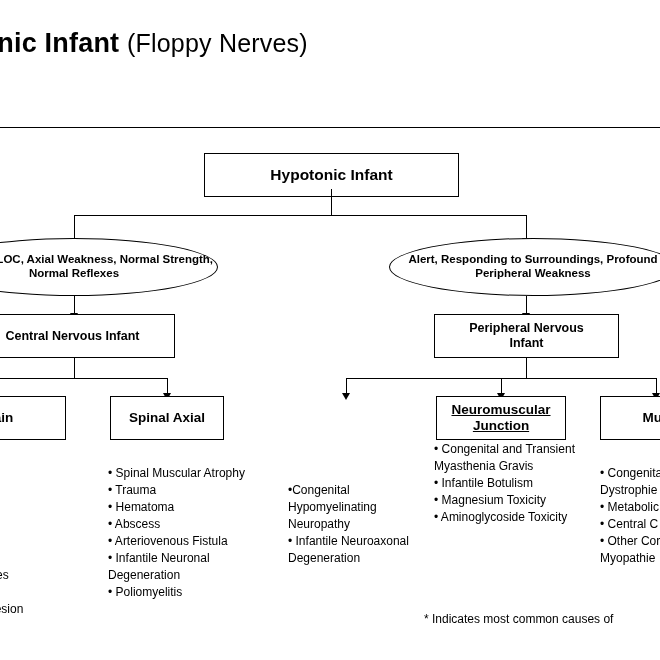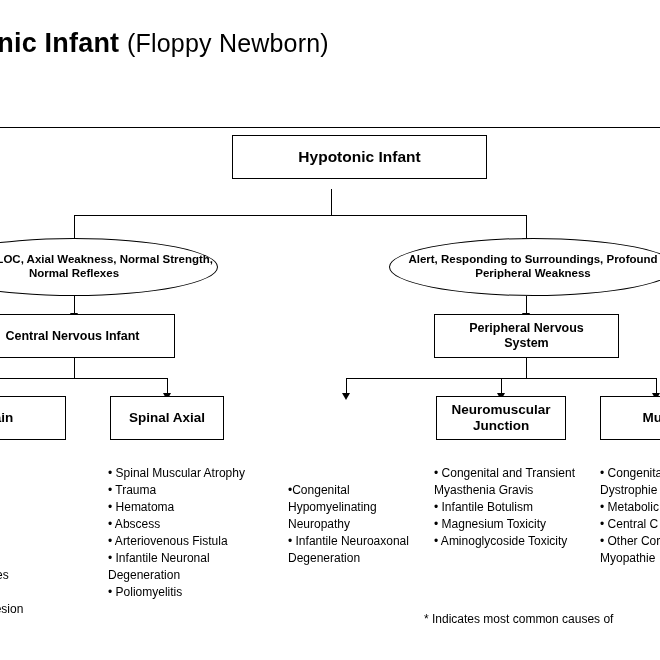--- a/index.html
+++ b/index.html
@@ -112,25 +112,25 @@
     left: 424px;
     top: 612px;
     white-space: nowrap;
   }
 </style>
 </head>
 <body>
 
 <div id="stage">
 
-  <div class="title"><span>potonic Infant</span> <span class="sub">(Floppy Newborn)</span></div>
+  <div class="title"><span>potonic Infant</span> <span class="sub">(Floppy Nerves)</span></div>
 
   <div class="rule"></div>
 
-  <div class="box root-box" style="left:204px; top:135px; width:255px; height:44px;margin-left:28px;">
+  <div class="box root-box" style="left:204px; top:153px; width:255px; height:44px;">
     <span>Hypotonic Infant</span>
   </div>
 
   <div class="ln vline" style="left:331px; top:189px; height:26px;"></div>
 
   <div class="ln hline" style="left:74px; top:215px; width:452px;"></div>
 
   <div class="ln vline" style="left:74px; top:215px; height:24px;"></div>
   <div class="arrow-down" style="left:69.5px; top:238px;"></div>
 
@@ -152,21 +152,21 @@
 
   <div class="ln vline" style="left:526px; top:296px; height:18px;"></div>
   <div class="arrow-down" style="left:521.5px; top:313px;"></div>
 
   <div class="box level2-box" style="left:-30px; top:314px; width:205px; height:44px;">
     <span>Central Nervous Infant</span>
   </div>
 
   <div class="box level2-box" style="left:434px; top:314px; width:185px; height:44px; white-space:pre-line;">
     <span style="white-space:pre-line;">Peripheral Nervous
-System</span>
+Infant</span>
   </div>
 
   <div class="ln vline" style="left:74px; top:358px; height:20px;"></div>
   <div class="ln hline" style="left:-8px; top:378px; width:175px;"></div>
 
   <div class="ln vline" style="left:167px; top:378px; height:16px;"></div>
   <div class="arrow-down" style="left:162.5px; top:393px;"></div>
 
   <div class="ln vline" style="left:526px; top:358px; height:20px;"></div>
   <div class="ln hline" style="left:346px; top:378px; width:310px;"></div>
@@ -179,21 +179,21 @@
 
   <div class="box level3-box" style="left:-64px; top:396px; width:130px; height:44px;">
     <span>rain</span>
   </div>
 
   <div class="box level3-box" style="left:110px; top:396px; width:114px; height:44px;">
     <span>Spinal Axial</span>
   </div>
 
 
-  <div class="box level3-box" style="left:436px; top:396px; width:130px; height:44px; white-space:pre-line;">
+  <div class="box level3-box" style="left:436px; top:396px; width:130px; height:44px; white-space:pre-line;text-decoration:underline;">
     <span style="white-space:pre-line;">Neuromuscular
 Junction</span>
   </div>
 
   <div class="box level3-box" style="left:600px; top:396px; width:112px; height:44px;">
     <span>Mus</span>
   </div>
 
   <div class="list" style="left:-62px; top:448px; width:158px;">
     <div>c-Ischemic
@@ -221,21 +221,21 @@
   </div>
 
   <div class="list" style="left:288px; top:465px; width:142px;">
     <div>•Congenital
 Hypomyelinating
 Neuropathy
 • Infantile Neuroaxonal
 Degeneration</div>
   </div>
 
-  <div class="list" style="left:434px; top:448px; width:160px;">
+  <div class="list" style="left:434px; top:424px; width:160px;">
     <div>• Congenital and Transient
 Myasthenia Gravis
 • Infantile Botulism
 • Magnesium Toxicity
 • Aminoglycoside Toxicity</div>
   </div>
 
   <div class="list" style="left:600px; top:448px; width:100px;">
     <div>• Congenita
 Dystrophie

